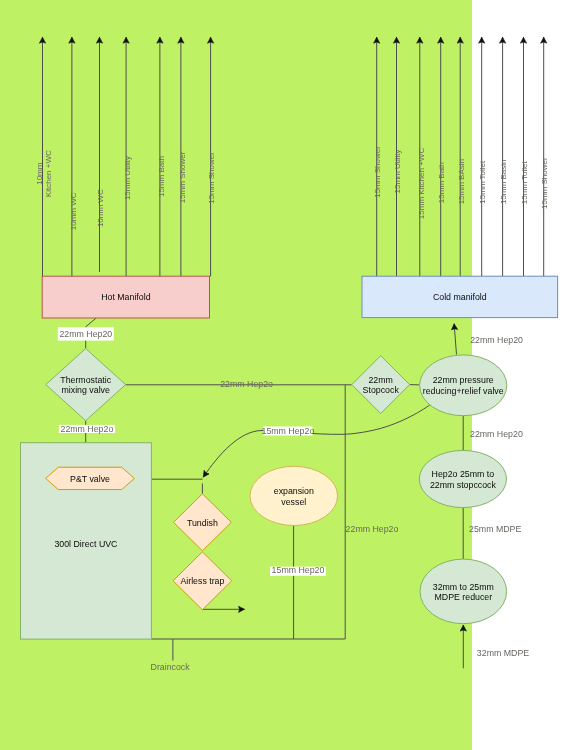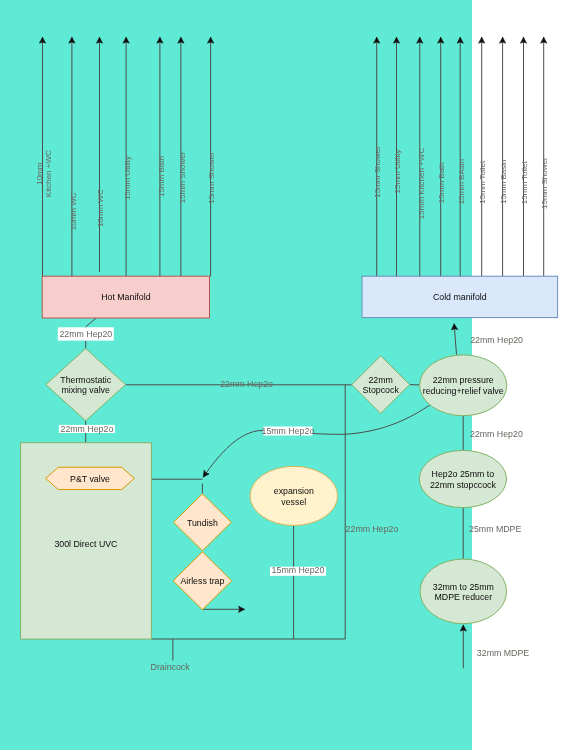--- a/index.html
+++ b/index.html
@@ -1,19 +1,19 @@
 <!DOCTYPE html>
 <html><head>
 <meta charset="utf-8">
 <title>Plumbing Schematic</title>
 <style>
   html,body{margin:0;padding:0;background:#ffffff;}
   body{width:575px;height:750px;overflow:hidden;
        font-family:"Liberation Sans",sans-serif;}
-  #diagram{position:relative;width:472px;height:750px;background:#5eead4;}
+  #diagram{position:relative;width:472px;height:750px;background:#bef264;}
   svg{display:block;shape-rendering:auto;}
   text{font-family:"Liberation Sans",sans-serif;}
 </style>
 </head>
 <body>
 
 <div id="diagram">
   <svg width="575" height="750" viewBox="0 0 575 750" id="svgroot">
     <defs>
       <marker id="arrowdark" markerWidth="14" markerHeight="14" refX="6.6" refY="3.65" orient="auto" markerUnits="userSpaceOnUse">

